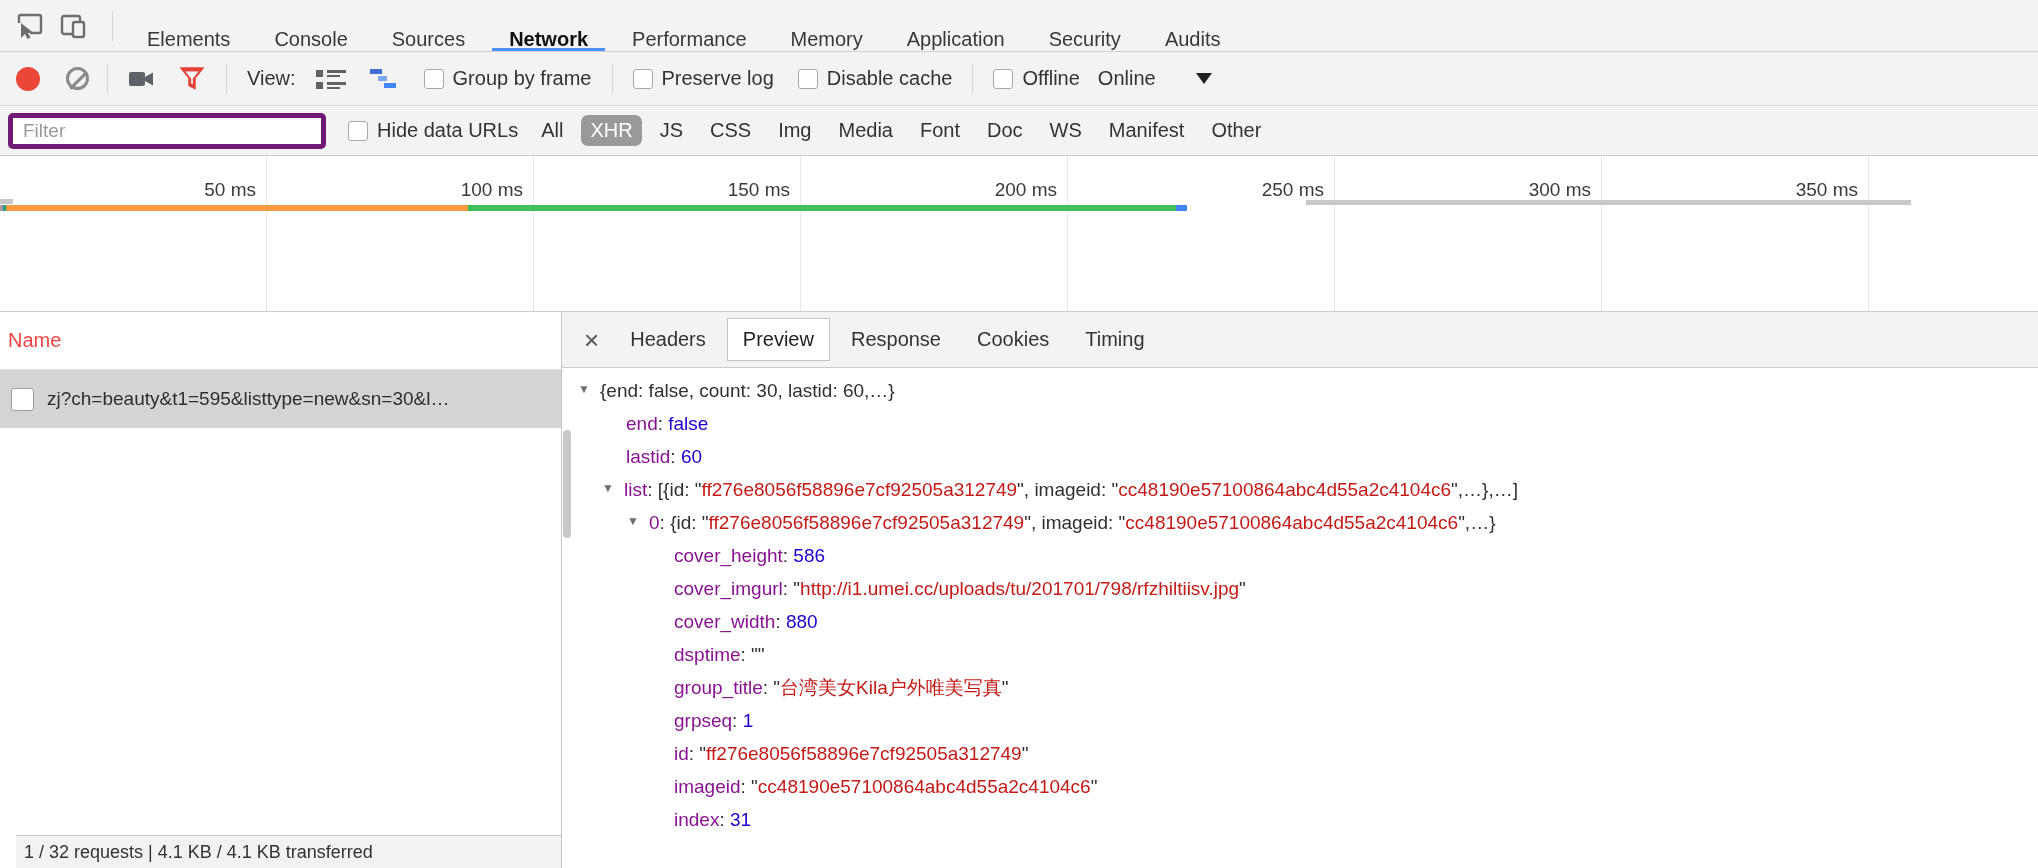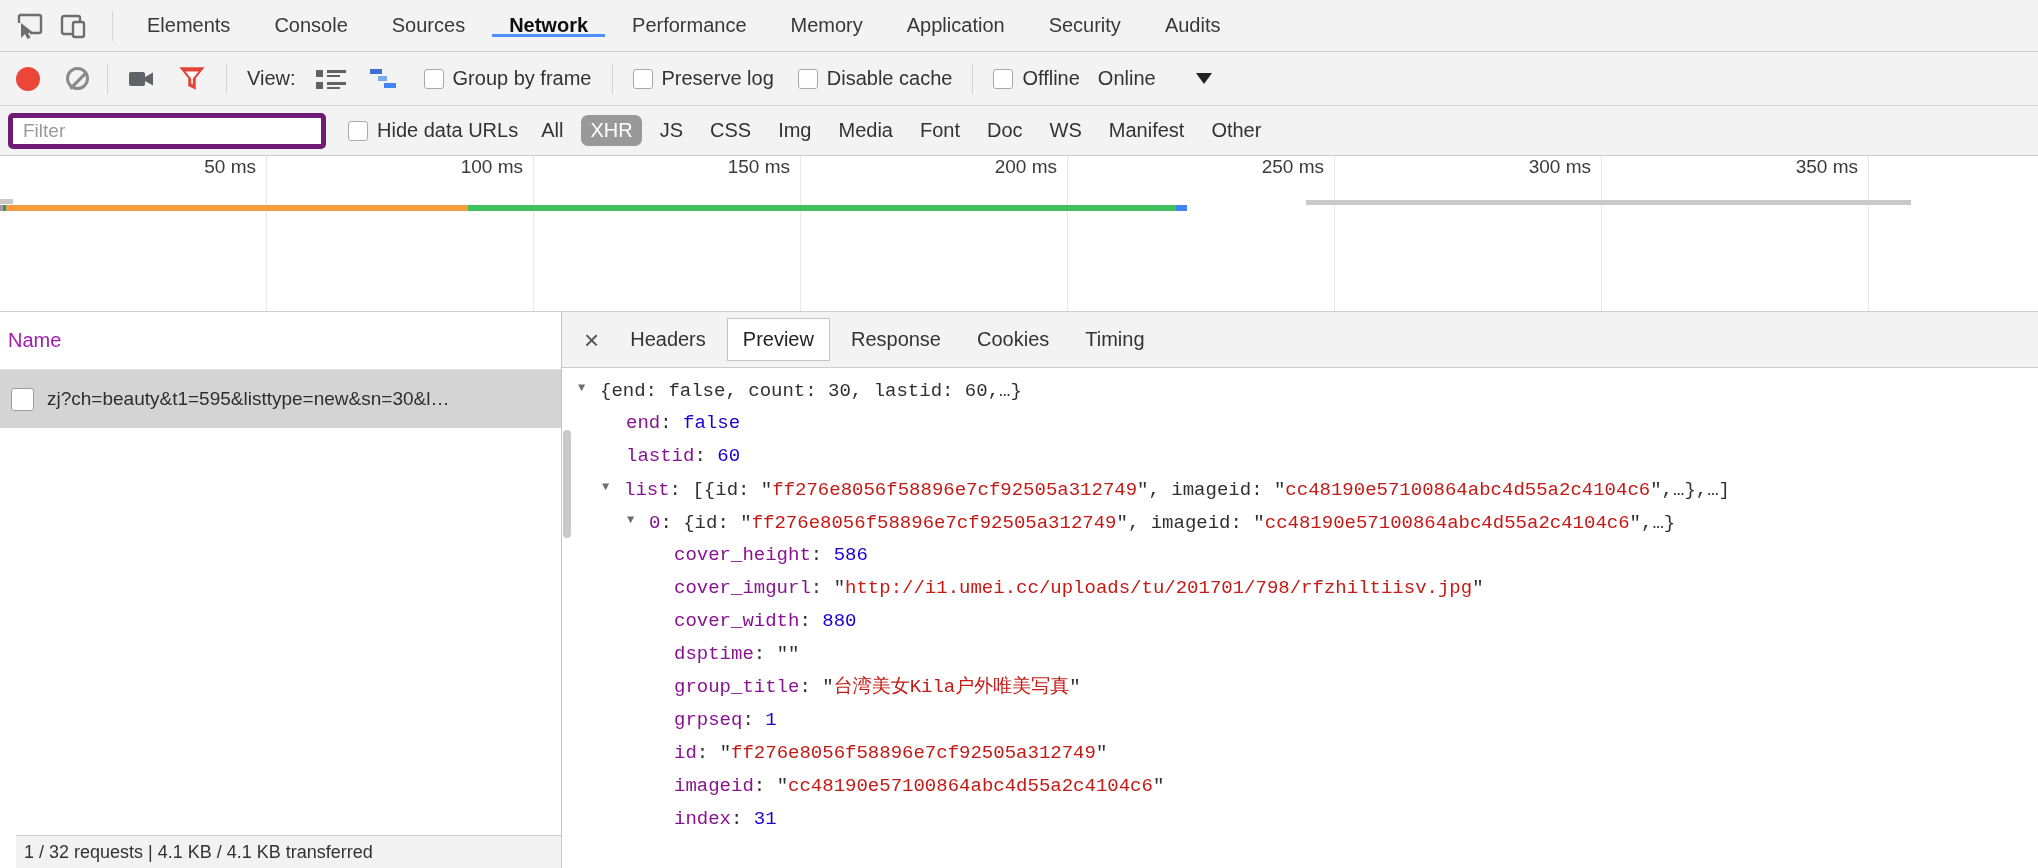--- a/index.html
+++ b/index.html
@@ -9,21 +9,21 @@
     --json-key:#881391; --json-num:#1c00cf; --json-str:#c41a16; --json-dark:#303030;
   }
   *{box-sizing:border-box;margin:0;padding:0}
   body{font-family:"Liberation Sans",sans-serif;background:#fff}
   .screen{position:relative;width:2038px;height:868px;overflow:hidden;background:#fff;color:#333}
 
   
   .tabbar{height:52px;background:#f3f3f3;border-bottom:1px solid #d0d0d0;display:flex;align-items:center;padding-left:12px}
   .tbtn{width:34px;height:34px;display:flex;align-items:center;justify-content:center;margin-right:10px}
   .vsep{width:1px;height:30px;background:#d4d4d4;margin:0 12px;flex:none}
-  .tabs{display:flex;height:100%;align-items:center}
+  .tabs{display:flex;height:100%;align-items:flex-end}
   .tab{position:relative;display:flex;align-items:center;padding:0 22px;font-size:20px;color:#383838;cursor:default}
   .tab.sel{font-weight:bold;color:#0f0f0f}
   .tab .underline{position:absolute;left:5px;right:5px;bottom:0;height:3px;background:var(--tab-accent)}
 
   
   .ntoolbar{height:54px;background:#f3f3f3;border-bottom:1px solid #d7d7d7;display:flex;align-items:center;padding-left:16px;font-size:20px}
   .dot{width:24px;height:24px;border-radius:50%;background:var(--record-red);flex:none}
   .block{position:relative;width:23px;height:23px;border:3px solid #8a8a8a;border-radius:50%;margin-left:26px;flex:none}
   .block::after{content:"";position:absolute;left:-2px;top:8.5px;width:23px;height:3px;background:#8a8a8a;transform:rotate(-45deg)}
   .cklabel{margin-left:9px;color:#333;white-space:nowrap}
@@ -40,42 +40,42 @@
   .fbar{height:50px;background:#f3f3f3;border-bottom:1px solid #ccc;display:flex;align-items:center;padding-left:8px;font-size:20px}
   .finput{width:318px;height:36px;border:5px solid #701a75;border-radius:5px;padding:0 10px;font-size:19px;font-family:"Liberation Sans",sans-serif;color:#333;background:#fff;outline:none}
   .finput::placeholder{color:#9a9a9a}
   .pills{display:flex;align-items:flex-end;margin-left:14px}
   .pill{padding:4px 9px;border-radius:7px;color:#333;margin-right:9px;white-space:nowrap}
   .pill.sel{background:var(--pill-selected-bg);color:#fff}
 
   
   .overview{position:relative;height:156px;background:#fff;border-bottom:1px solid #ccc;overflow:hidden}
   .gridline{position:absolute;top:0;bottom:0;width:1px;background:#e8e8e8}
-  .ticklabel{position:absolute;top:0;width:150px;text-align:right;font-size:19px;color:#3a3a3a;white-space:nowrap}
+  .ticklabel{position:absolute;top:23px;width:150px;text-align:right;font-size:19px;color:#3a3a3a;white-space:nowrap}
   .bar{position:absolute}
   .wfbar{position:absolute;top:49px;left:0;height:6px;width:1187px}
   .wfbar i{position:absolute;top:0;height:6px;display:block}
 
   
   .main{position:absolute;top:312px;left:0;right:0;bottom:0;display:flex}
   .leftpane{position:relative;width:562px;flex:none;border-right:1px solid #c5c5c5;background:#fff}
-  .namehdr{height:58px;border-bottom:1px solid #e0e0e0;display:flex;align-items:center;padding-left:8px;font-size:20px;color:#a21caf}
+  .namehdr{height:58px;border-bottom:1px solid #e0e0e0;display:flex;align-items:center;padding-left:8px;font-size:20px;color:#ef4444}
   .reqrow{height:58px;background:var(--row-selected-bg);display:flex;align-items:center;padding-left:11px;font-size:19px;color:#2e2e2e}
   .rowcb{width:23px;height:23px;background:#fff;border:1px solid #9d9d9d;border-radius:3px;flex:none}
   .reqname{margin-left:13px;white-space:nowrap;overflow:hidden;text-overflow:ellipsis;padding-right:6px}
   .statusbar{position:absolute;left:16px;right:0;bottom:0;height:33px;background:#f2f2f2;border-top:1px solid #c9c9c9;display:flex;align-items:center;padding-left:8px;font-size:18px;color:#333;white-space:nowrap}
 
   .rightpane{position:relative;flex:1;background:#fff;overflow:hidden}
   .dtabs{height:56px;background:#f3f3f3;border-bottom:1px solid #ccc;display:flex;align-items:center;padding-left:12px;font-size:20px}
   .closex{font-size:26px;color:#555;padding:0 10px;line-height:1}
   .dtab{padding:9px 15px;margin-left:6px;color:#333;white-space:nowrap}
   .dtab.sel{background:#fff;border:1px solid #c5c5c5;color:#222}
 
   
-  .jsonview{position:relative;padding-top:6px;font-family:Liberation Mono, monospace;font-size:19px;color:var(--json-dark)}
+  .jsonview{position:relative;padding-top:6px;font-family:Liberation Sans, sans-serif;font-size:19px;color:var(--json-dark)}
   .jl{height:33px;line-height:33px;white-space:pre;overflow:visible}
   .arr{display:inline-block;width:22px;font-size:12px;color:#6e6e6e;vertical-align:middle;transform:translateY(-2px)}
   .k{color:var(--json-key)} .n{color:var(--json-num)} .s{color:var(--json-str)} .d{color:var(--json-dark)}
   .lv1{padding-left:16px}.lv2{padding-left:64px}.lvlist{padding-left:40px}.lvitem{padding-left:65px}.lv3{padding-left:112px}
   .scrollthumb{position:absolute;left:1px;width:8px;border-radius:4px;background:#c8c8c8}
 </style>
 </head>
 <body>
 
 <div class="screen">

